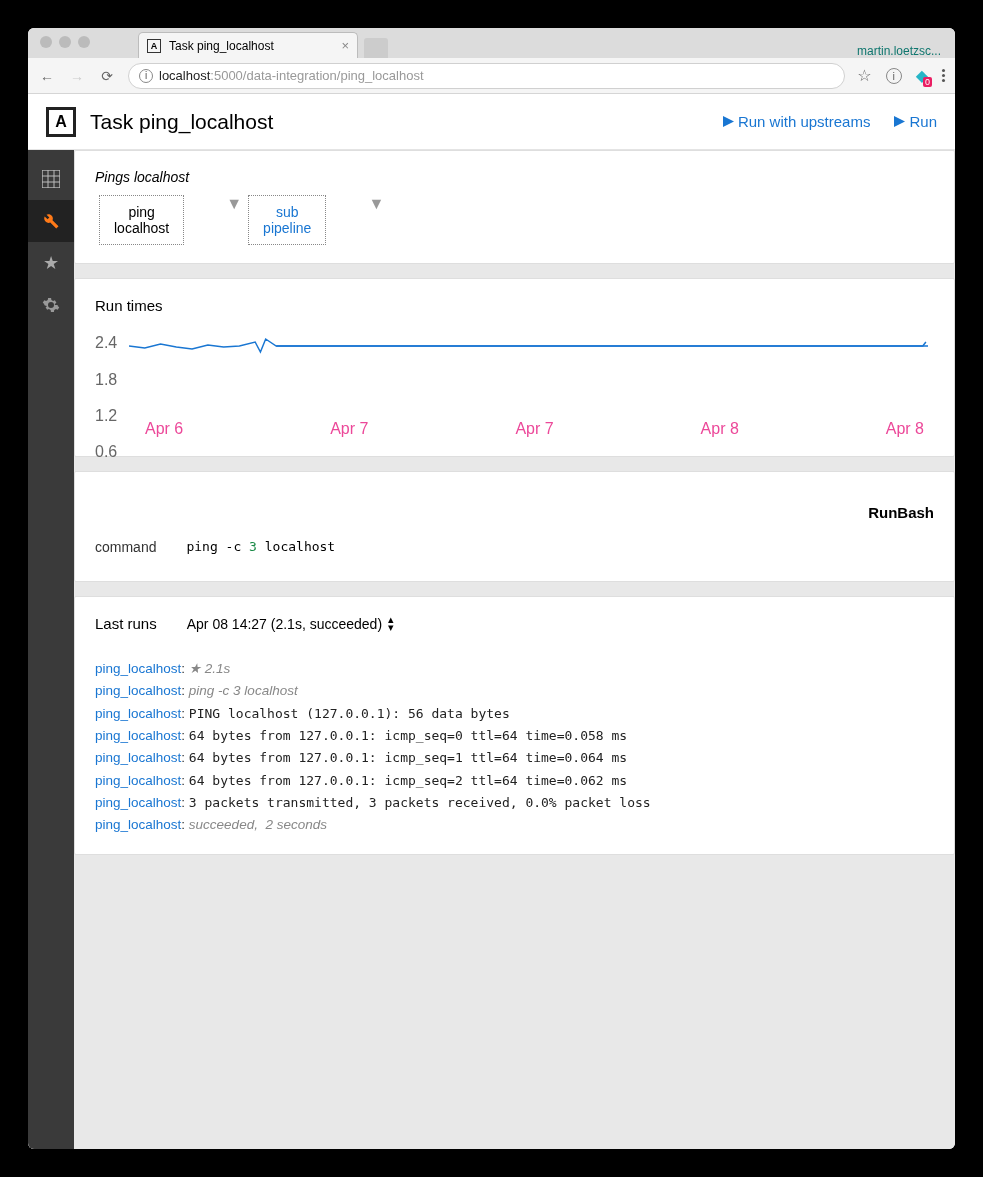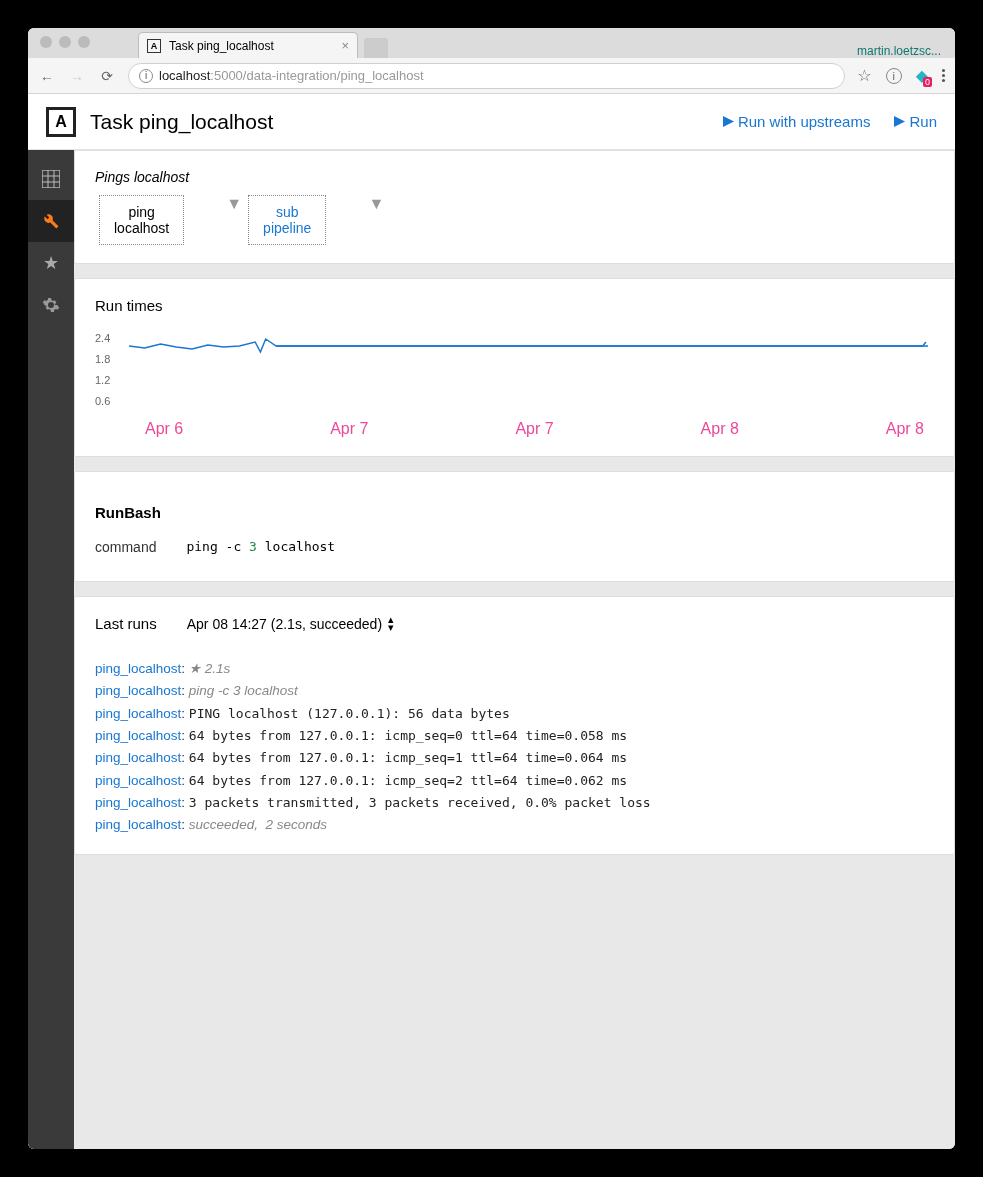--- a/index.html
+++ b/index.html
@@ -144,27 +144,27 @@
   border: 1px dotted #888;
   padding: 8px 14px;
   font-size: 14px;
   text-align:center;
   line-height:1.15;
 }
 .node.link { color:#1976d2; }
 .arrow-down { color:#999; font-size:16px; margin-left: 36px; }
 
 .sparkline-area { position:relative; height:110px; }
-.yaxis { position:absolute; left:0; top:0; font-size:11px; color:#666; display:flex;flex-direction:column; gap:0;}
+.yaxis { position:absolute; left:0; top:0; font-size:16px; color:#666; display:flex;flex-direction:column; gap:6px;}
 .yaxis span{ line-height:1.9; }
 .spark-svg { position:absolute; left:34px; right:0; top:8px; height:24px; width:calc(100% - 40px); }
 .xaxis { position:absolute; bottom:0; left:50px; right:10px; display:flex; justify-content:space-between; font-size:16px; color:#ec4899;}
 
 .commands-body { padding-top: 4px; }
-.cmd-name { font-weight:700; font-size:15px; margin: 10px 0 18px; }
+.cmd-name { font-weight:700; font-size:15px; margin: 10px 0 18px; text-align: right; }
 .cmd-row { display:flex; gap:30px; font-size:14px; }
 .cmd-key { color:#333; }
 .cmd-val { font-family: "Menlo","Consolas",monospace; font-size:13px; }
 .cmd-val .num { color:#1a8a47; }
 
 .lastruns-header { display:flex; align-items:center; gap:30px; margin-bottom: 26px; }
 .select-mimic { font-size:14px; display:flex; align-items:center; gap:6px; }
 .updown { font-size:11px; line-height:0.7; }
 .log-lines { font-size: 13.5px; line-height:1.65; }
 .log-line { white-space: pre; }

